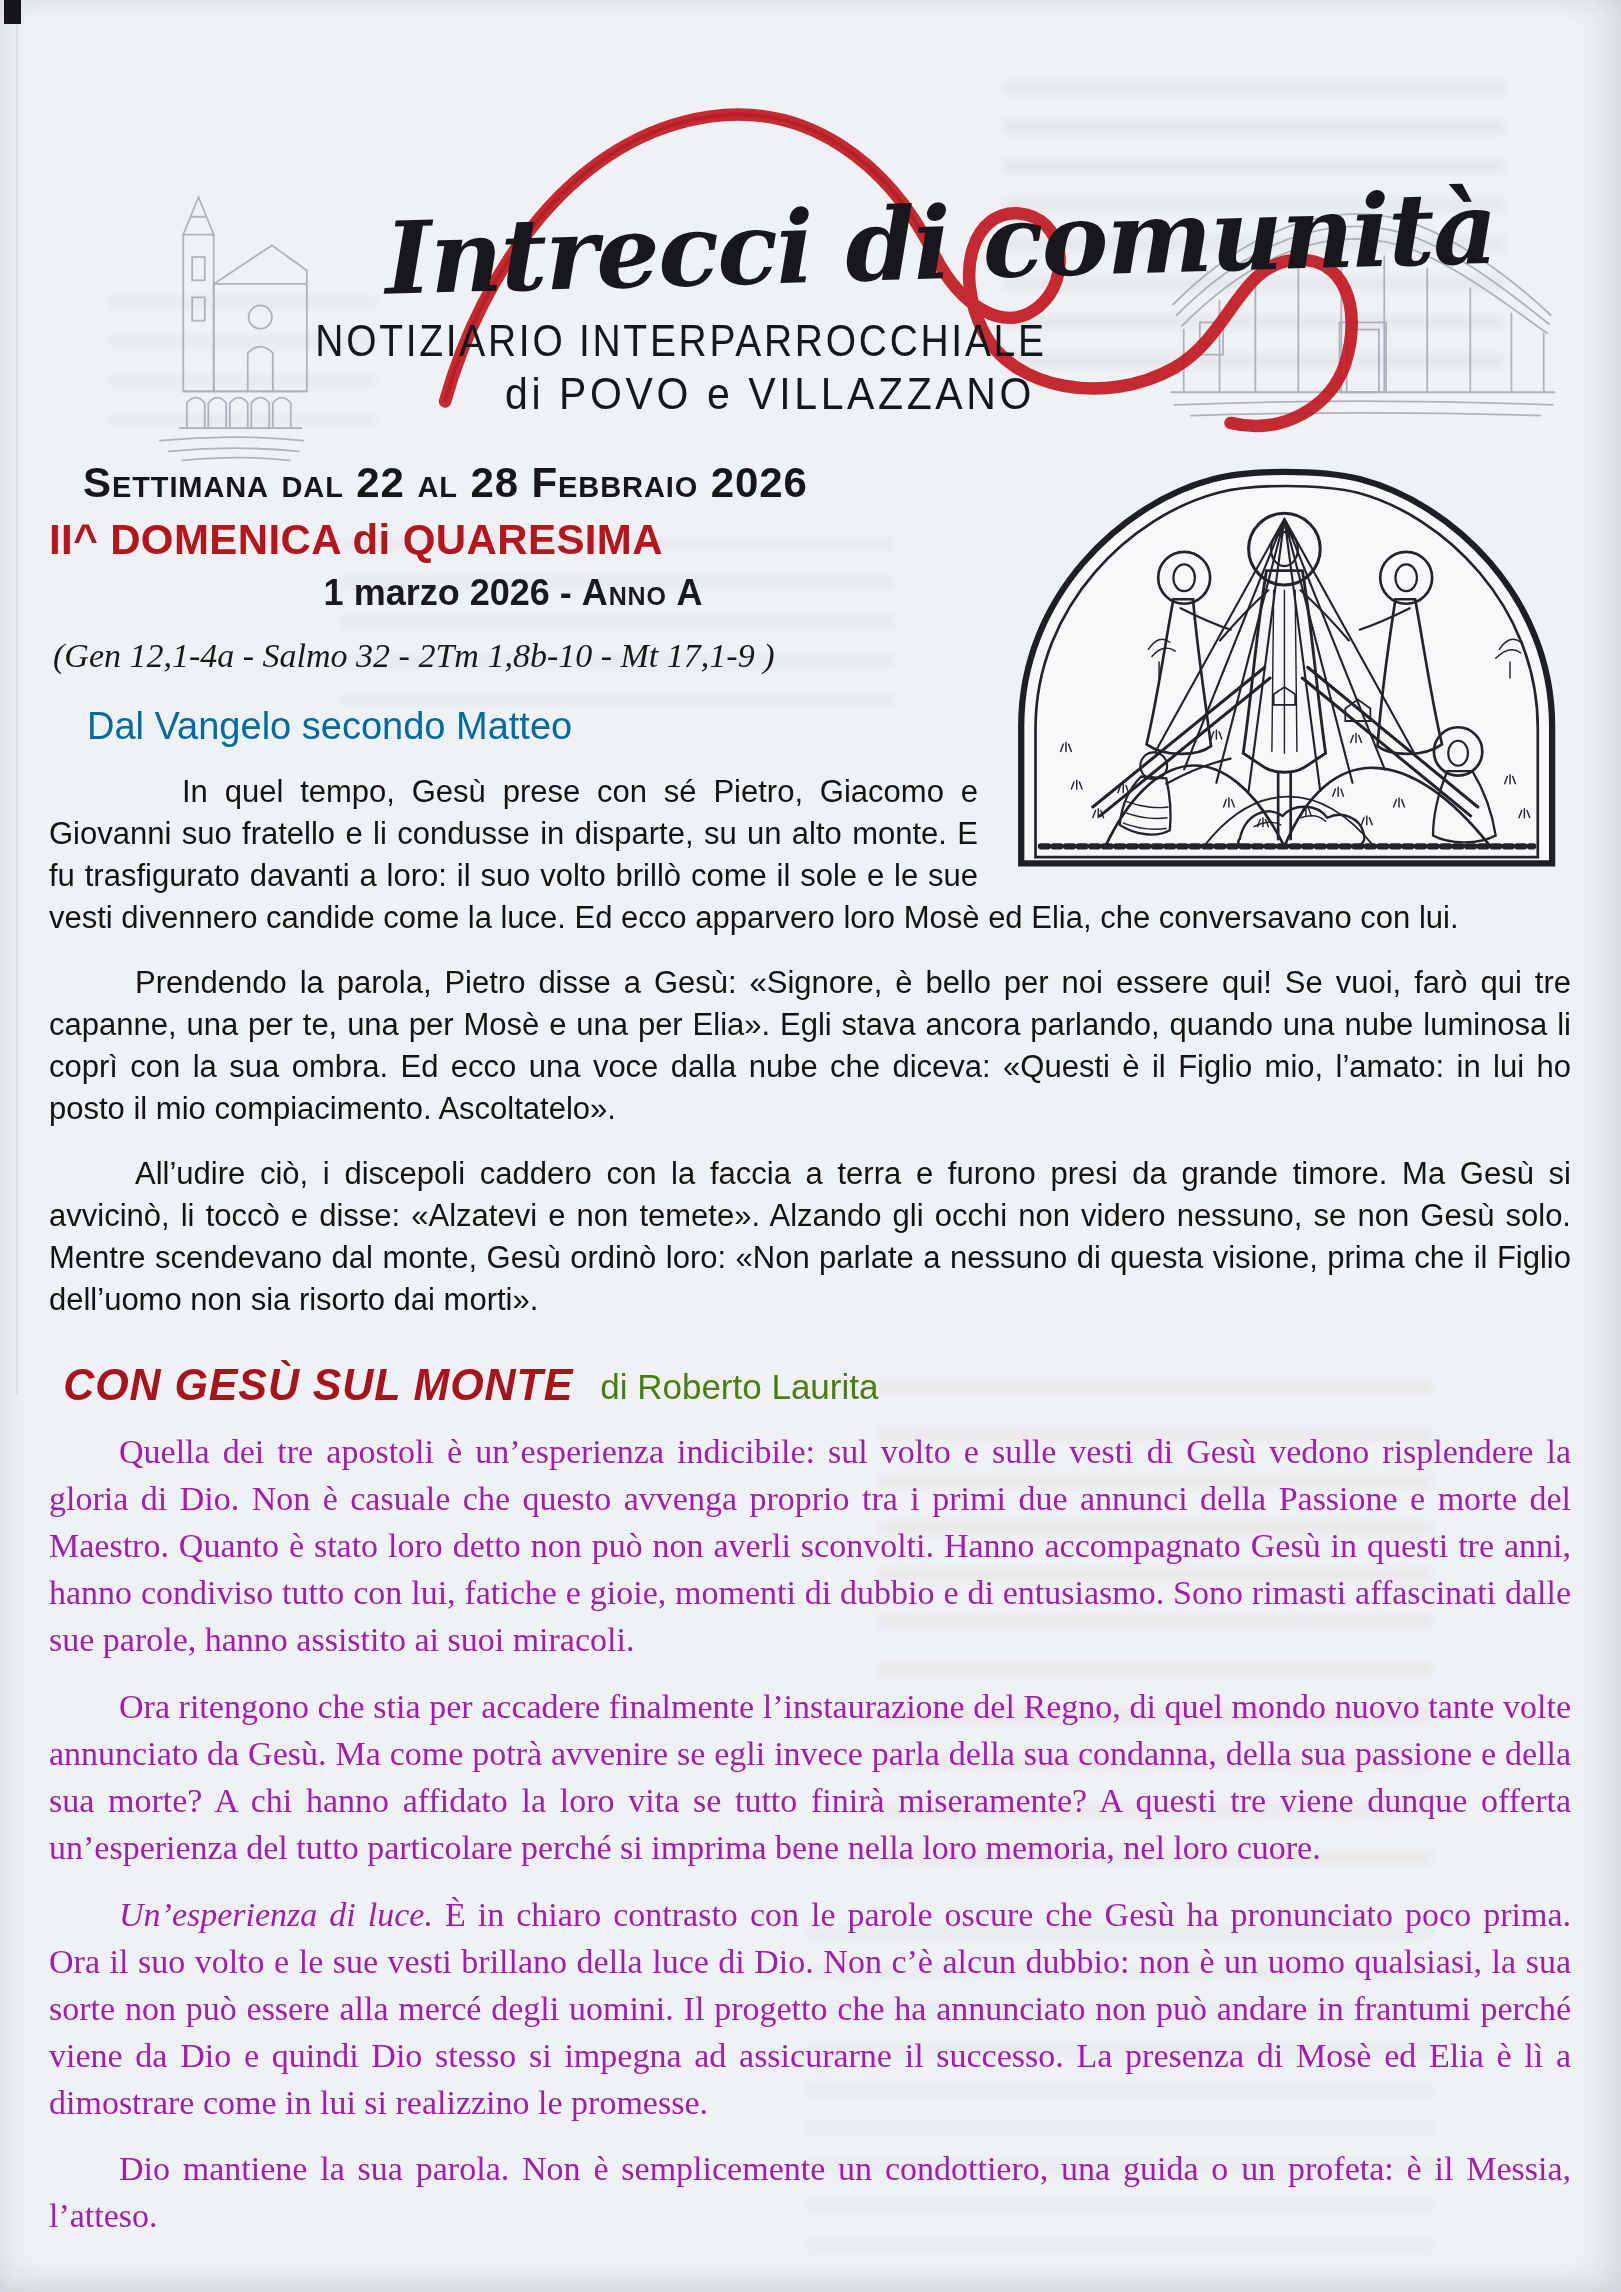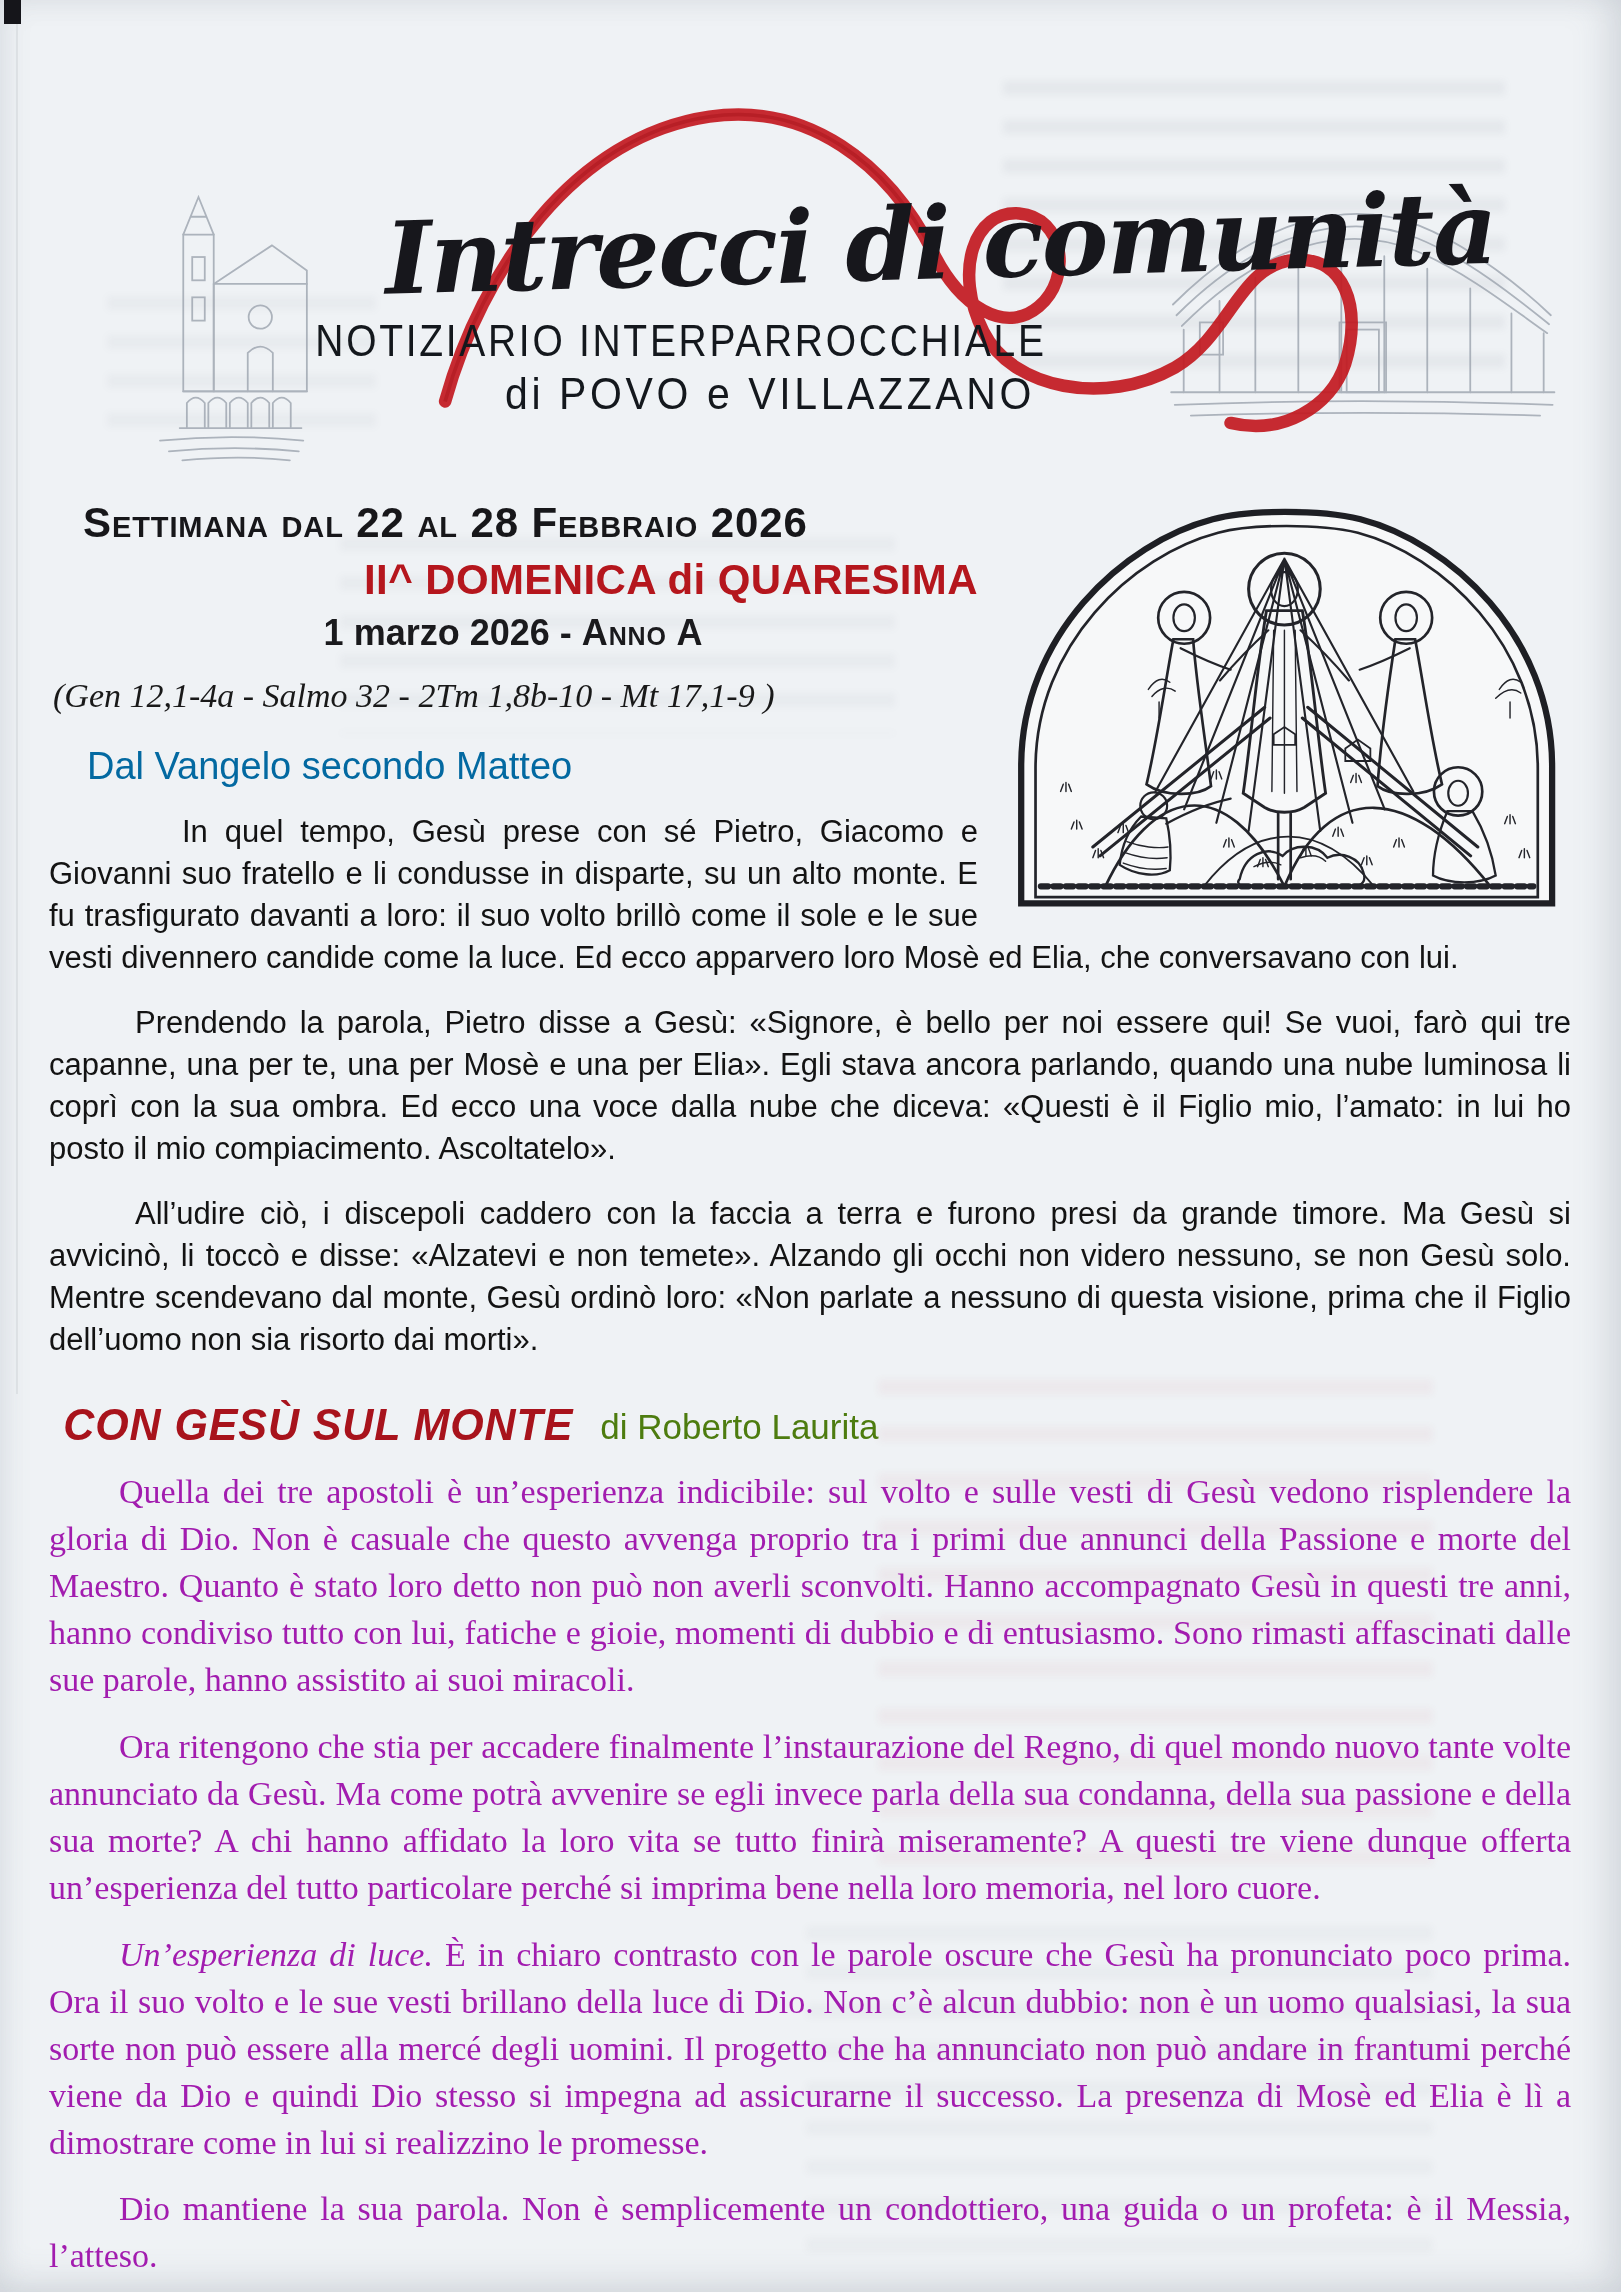--- a/index.html
+++ b/index.html
@@ -30,30 +30,30 @@
     position:absolute;left:296px;top:319px;width:770px;text-align:center;
     font-size:39px;letter-spacing:2.7px;color:#14181d;font-weight:400;
     transform:scaleY(1.12);white-space:nowrap;
   }
   .logo-sub2{
     position:absolute;left:385px;top:371px;width:770px;text-align:center;
     font-size:41px;letter-spacing:3.6px;color:#14181d;font-weight:400;
     transform:scaleY(1.1);white-space:nowrap;
   }
   
-  .main{position:absolute;left:49px;top:494px;width:1522px;}
+  .main{position:absolute;left:49px;top:454px;width:1522px;}
   .figure{
     float:right;width:566px;height:419px;margin:1.8px 0 14.3px 27px;
   }
   .week-line{
     font-weight:700;font-size:42px;letter-spacing:0.9px;margin:5.4px 0 9px 34px;
     font-variant:small-caps;color:#17171a;white-space:nowrap;
   }
   .sunday-line{
-    text-align:right;font-weight:700;font-size:42px;color:#b5161d;
+    text-align:left;font-weight:700;font-size:42px;color:#b5161d;
     margin:9px 0 3.6px 0;letter-spacing:0.4px;
   }
   .date-line{text-align:center;font-weight:700;font-size:36px;margin:7.2px 0 0 0;color:#1a1a1d;}
   .date-anno{font-variant:small-caps;letter-spacing:0.9px;text-align:right;}
   .readings{
     font-family:"Liberation Serif",serif;font-style:italic;font-size:34px;
     margin:23px 0 0 4px;color:#191919;
   }
   .gospel-source{
     font-family:Liberation Sans, sans-serif;font-size:38px;margin:30px 0 7.2px 38px;color:#0369a1;

